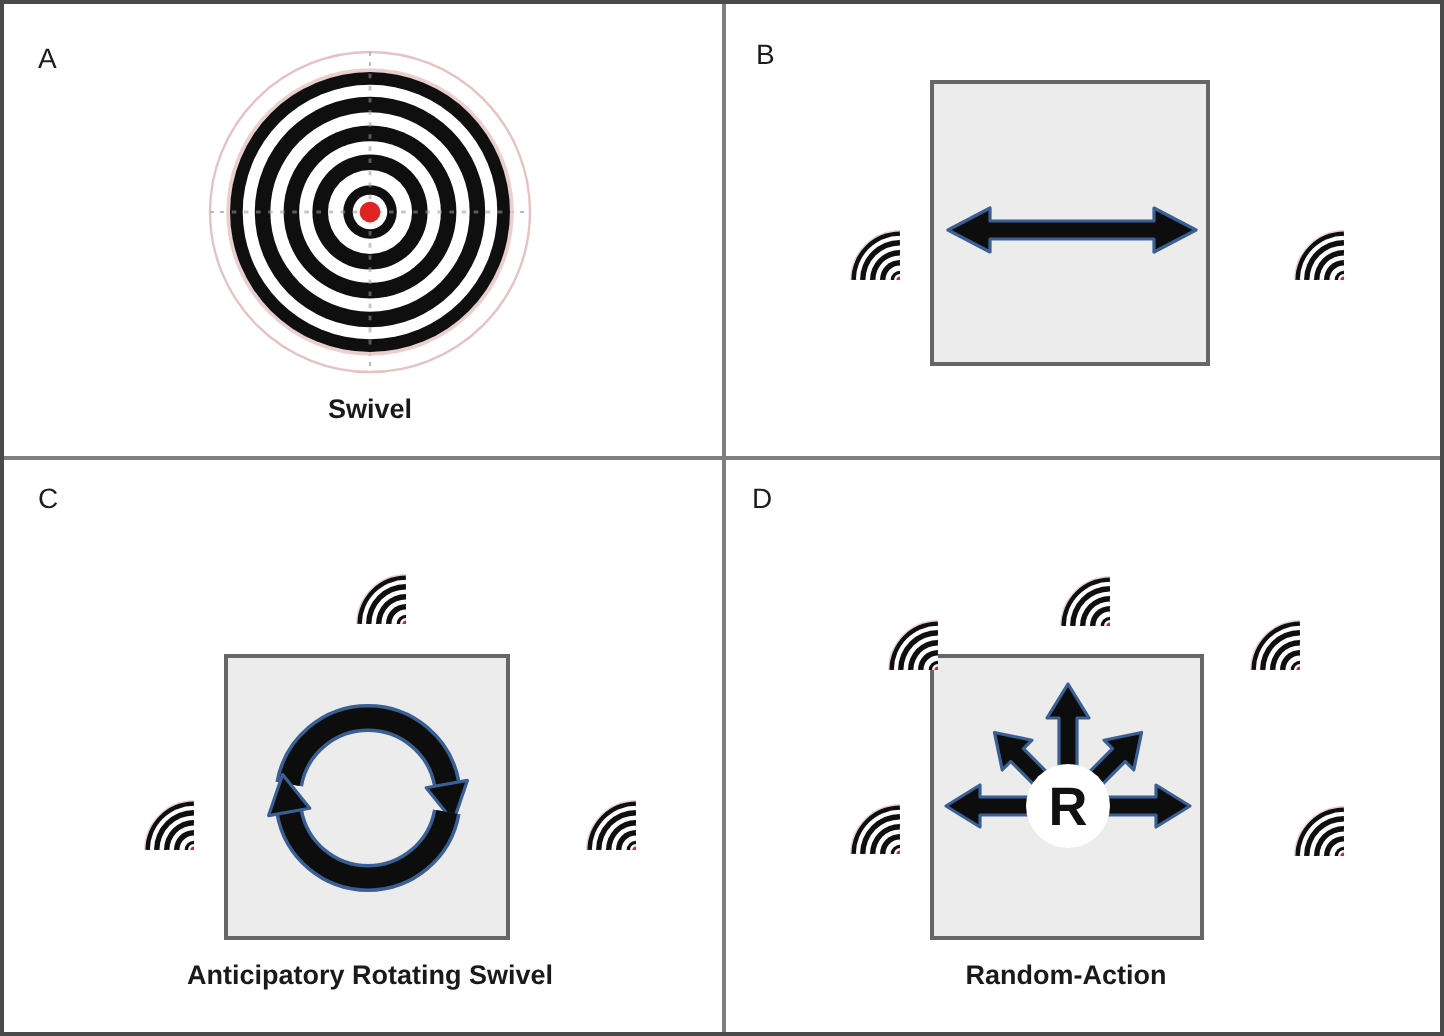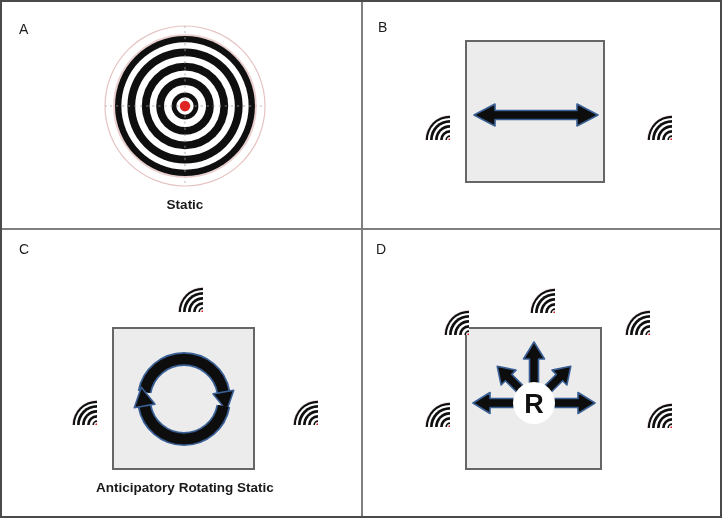--- a/index.html
+++ b/index.html
@@ -84,21 +84,21 @@
   <section class="panel panel-a">
     <span class="plabel" style="left:17px; top:20px">A</span>
 
     <svg class="abs" style="left:95px; top:16px" width="176" height="176" viewBox="-88 -88 176 176">
       <circle class="pinkring" r="80"></circle>
       <line class="xh-big" x1="-80" y1="0" x2="80" y2="0"></line>
       <line class="xh-big" x1="0" y1="-80" x2="0" y2="80"></line>
       <use href="#sym-bullseye" x="-72" y="-72" width="144" height="144"></use>
     </svg>
 
-    <div class="caption" style="left:183px; top:195px">Static</div>
+    <div class="caption" style="left:183px; top:195px">Swivel</div>
   </section>
 
   <section class="panel panel-b">
     <span class="plabel" style="left:15px; top:18px">B</span>
 
     <div class="gray-square" style="left:102px; top:38px; width:140px; height:143px"></div>
 
     <svg class="abs" style="left:108px; top:98px" width="130" height="30" viewBox="-65 -15 130 30">
       <polygon class="arrow" points="-62,0 -41,-11 -41,-4.5 41,-4.5 41,-11 62,0 41,11 41,4.5 -41,4.5 -41,11"></polygon>
     </svg>
@@ -129,21 +129,21 @@
     <svg class="target" style="left:151px; top:32px" viewBox="-50 -50 100 100">
         <use href="#sym-bullseye"></use>
       </svg>
     <svg class="target" style="left:45px; top:145px" viewBox="-50 -50 100 100">
         <use href="#sym-bullseye"></use>
       </svg>
     <svg class="target" style="left:266px; top:145px" viewBox="-50 -50 100 100">
         <use href="#sym-bullseye"></use>
       </svg>
 
-    <div class="caption" style="left:183px; top:250px">Anticipatory Rotating Static</div>
+    <div class="caption" style="left:183px; top:250px">Anticipatory Rotating Swivel</div>
   </section>
 
   <section class="panel panel-d">
     <span class="plabel" style="left:13px; top:12px">D</span>
 
     <div class="gray-square" style="left:102px; top:97px; width:137px; height:143px"></div>
 
     <svg class="abs" style="left:101px; top:103px" width="140" height="140" viewBox="-70 -70 140 140">
       <g transform="rotate(180)">
         <path class="arrow" d="M 14 -4.5 L 44 -4.5 L 44 -10.5 L 61 0 L 44 10.5 L 44 4.5 L 14 4.5 Z"></path>
@@ -173,15 +173,16 @@
     <svg class="target" style="left:237px; top:55px" viewBox="-50 -50 100 100">
         <use href="#sym-bullseye"></use>
       </svg>
     <svg class="target" style="left:37px; top:147px" viewBox="-50 -50 100 100">
         <use href="#sym-bullseye"></use>
       </svg>
     <svg class="target" style="left:259px; top:148px" viewBox="-50 -50 100 100">
         <use href="#sym-bullseye"></use>
       </svg>
 
+    <div class="caption" style="left:170px; top:250px">Random-Action</div>
   </section>
 
 </div>
 
 </body></html>

